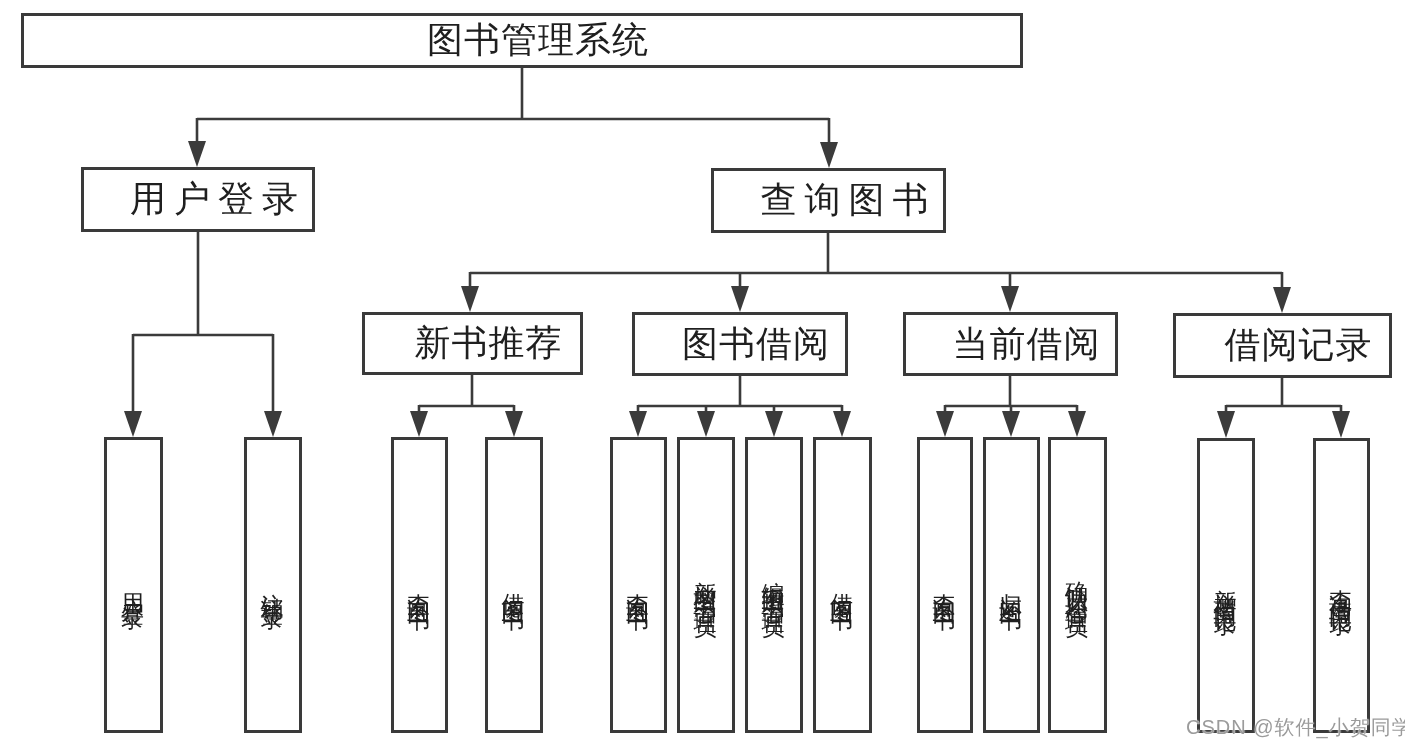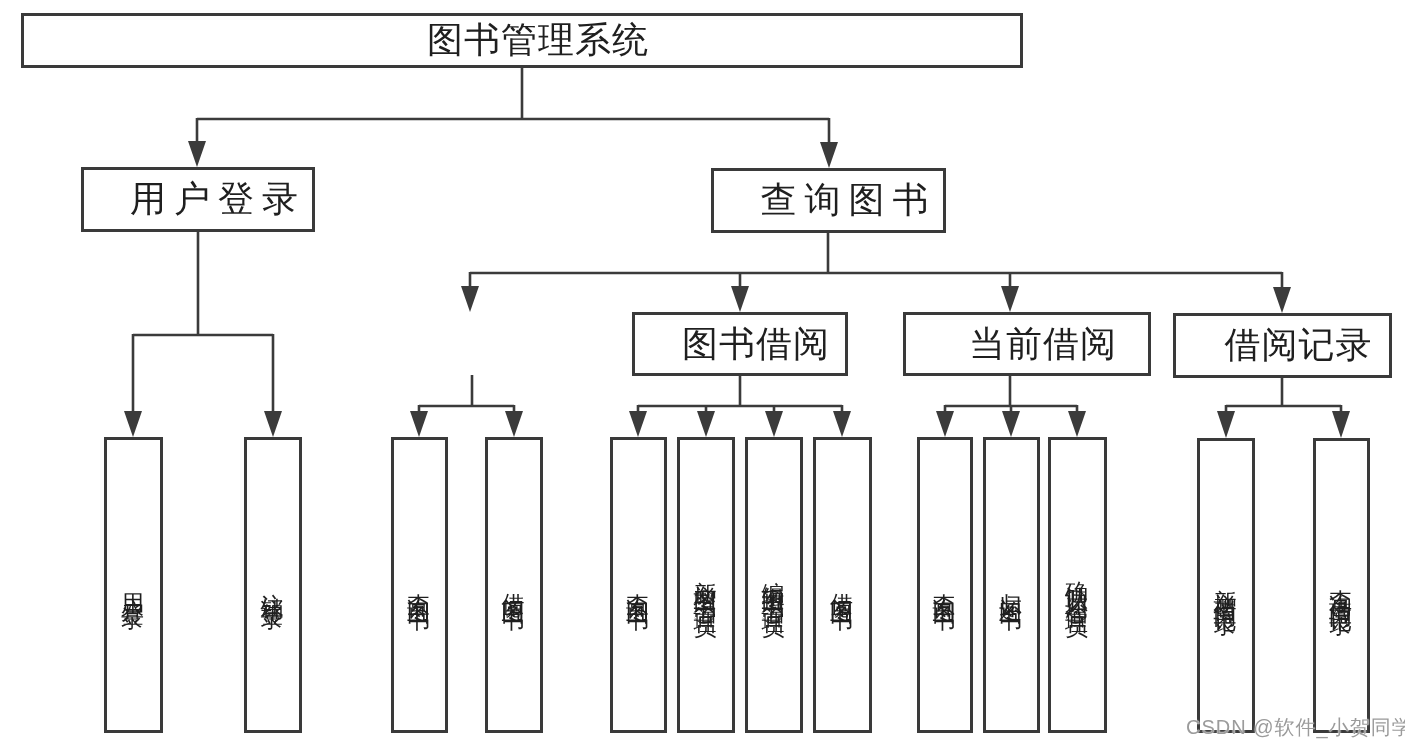--- a/index.html
+++ b/index.html
@@ -116,22 +116,23 @@
       <polygon points="1217,411 1235,411 1226,438"></polygon>
     <path d="M1341 405 V414"></path>
       <polygon points="1332,411 1350,411 1341,438"></polygon>
   </svg>
 
   <div class="box h-label" style="left:21px;top:13px;width:1002px;height:55px;">图书管理系统</div>
 
   <div class="box h-label lvl2" style="left:81px;top:167px;width:234px;height:65px;">用户登录</div>
   <div class="box h-label lvl2" style="left:711px;top:168px;width:235px;height:65px;">查询图书</div>
 
+  <div class="box h-label" style="left:362px;top:312px;width:221px;height:63px;">新书推荐</div>
   <div class="box h-label" style="left:632px;top:312px;width:216px;height:64px;font-family:Liberation Mono, monospace;">图书借阅</div>
-  <div class="box h-label" style="left:903px;top:312px;width:248px;height:64px;">当前借阅</div>
+  <div class="box h-label" style="left:903px;top:312px;width:215px;height:64px;">当前借阅</div>
   <div class="box h-label" style="left:1173px;top:313px;width:219px;height:65px;">借阅记录</div>
 
   <div class="box leaf" style="left:104px;top:437px;width:59px;height:296px;">用户登录</div>
   <div class="box leaf" style="left:244px;top:437px;width:58px;height:296px;">注销登录</div>
 
   <div class="box leaf" style="left:391px;top:437px;width:57px;height:296px;">查询图书</div>
   <div class="box leaf" style="left:485px;top:437px;width:58px;height:296px;">借阅图书</div>
 
   <div class="box leaf" style="left:610px;top:437px;width:57px;height:296px;">查询图书</div>
   <div class="box leaf" style="left:677px;top:437px;width:58px;height:296px;">新增图书（管理员）</div>

